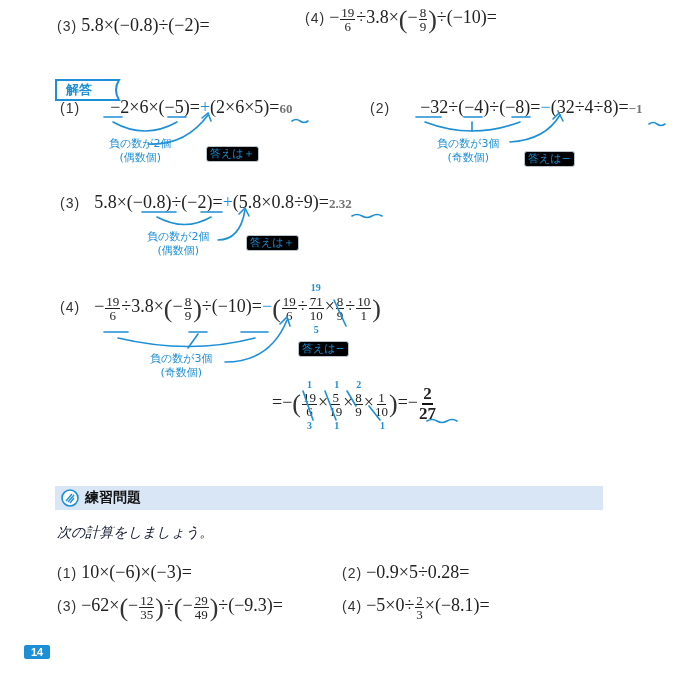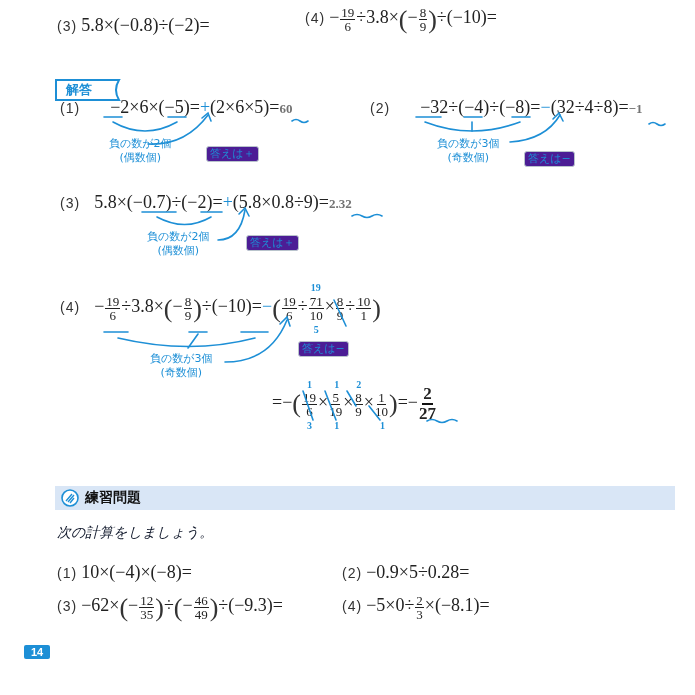--- a/index.html
+++ b/index.html
@@ -4,28 +4,28 @@
 <style>
   html, body { margin:0; padding:0; background:#ffffff; }
   body { width:695px; height:695px; position:relative; overflow:hidden;
          font-family:"Liberation Serif", "DejaVu Serif", serif; color:#222; }
   .abs { position:absolute; white-space:nowrap; }
   .num { font-family:"Liberation Sans","DejaVu Sans",sans-serif; font-size:14px; color:#333; letter-spacing:1px; }
   .math { font-size:18px; color:#222; }
   .blue { color:#1d8fd6; }
   .label-blue { font-family:"DejaVu Sans","Liberation Sans",sans-serif; font-size:11px; color:#1d8fd6; line-height:14px; text-align:center; }
   .answer-badge { font-family:"DejaVu Sans","Liberation Sans",sans-serif; font-size:11px; color:#1d8fd6;
-                  border:1px solid #b9c4cc; border-radius:3px; padding:0 3px; background:#4c1d95; line-height:14px; }
+                  border:1px solid #b9c4cc; border-radius:3px; padding:0 3px; background:#000000; line-height:14px; }
   .big { font-size:13px; font-weight:bold; color:#737373;text-align:center; }
   .frac { display:inline-flex; flex-direction:column; align-items:center; vertical-align:middle; line-height:13px; font-size:13px; margin:0 1px; }
   .frac .n { border-bottom:1px solid #222; padding:0 1px; }
   .frac.big-frac { font-size:17px; line-height:18px; font-weight:bold; }
   .paren { font-size:26px; font-weight:100; vertical-align:middle; line-height:20px; color:#333; }
   .kaitou { position:absolute; left:55px; top:57px; width:62px; height:24px;margin-top:20px; }
-  .section-bar { position:absolute; left:55px; top:486px; width:620px; height:24px; background:#d9e6f6; }
+  .section-bar { position:absolute; left:55px; top:486px; width:548px; height:24px; background:#d9e6f6; }
   .page-num { position:absolute; left:24px; top:645px; width:26px; height:14px; background:#1d8fd6; color:#fff;
               font-family:"Liberation Sans","DejaVu Sans",sans-serif; font-weight:bold; font-size:11px; text-align:center; line-height:14px; border-radius:2px; }
   svg.overlay { position:absolute; left:0; top:0; pointer-events:none; }
   .jp { font-family:"DejaVu Sans","Liberation Sans",sans-serif; }
   .smallblue { font-size:10px; color:#1d8fd6; font-weight:bold; }
 </style>
 </head>
 <body>
 
 <div class="abs" style="left:57px; top:15px;">
@@ -65,21 +65,21 @@
   <span class="math" style="margin-left:26px;"><span>−32</span><span>÷(</span><span>−4</span><span>)÷(</span><span>−8</span><span>)=</span><span class="blue">−</span><span>(32÷4÷8)=</span></span><span class="big">−1</span>
 </div>
 <div class="abs label-blue jp" style="left:437px; top:137px;">
   <div>負の数が3個</div>
   <div>(奇数個)</div>
 </div>
 <div class="abs answer-badge" style="left:524px; top:151px;">答えは−</div>
 
 <div class="abs" style="left:60px; top:192px;">
   <span class="num">(3)</span>
-  <span class="math" style="margin-left:10px;"><span>5.8×(</span><span>−0.7</span><span>)÷(</span><span>−2</span><span>)=</span><span class="blue">+</span><span>(5.8×0.8÷9)=</span></span><span class="big">2.32</span>
+  <span class="math" style="margin-left:10px;"><span>5.8×(</span><span>−0.8</span><span>)÷(</span><span>−2</span><span>)=</span><span class="blue">+</span><span>(5.8×0.8÷9)=</span></span><span class="big">2.32</span>
 </div>
 <div class="abs label-blue jp" style="left:147px; top:230px;">
   <div>負の数が2個</div>
   <div>(偶数個)</div>
 </div>
 <div class="abs answer-badge" style="left:246px; top:235px;">答えは＋</div>
 
 <div class="abs" style="left:60px; top:295px;">
   <span class="num">(4)</span>
   <span class="math" style="margin-left:10px;">−</span><span class="frac">
@@ -185,33 +185,33 @@
   <svg class="abs" style="left:6px; top:3px;" width="18" height="18" viewBox="0 0 18 18">
     <circle cx="9" cy="9" r="8" fill="#fff" stroke="#1d8fd6" stroke-width="1.6"></circle>
     <path d="M5 12 L11 5 M7 13 L13 6 M9 14 L13 9" stroke="#1d8fd6" stroke-width="1.4"></path>
   </svg>
   <span class="abs jp" style="left:30px; top:3px; font-size:14px; font-weight:bold; color:#111;">練習問題</span>
 </div>
 <div class="abs jp" style="left:57px; top:524px; font-size:14px; color:#0f172a;font-style:italic;">次の計算をしましょう。</div>
 
 <div class="abs" style="left:57px; top:562px;">
   <span class="num">(1)</span>
-  <span class="math">10×(−4)×(−8)=</span>
+  <span class="math">10×(−6)×(−3)=</span>
 </div>
 <div class="abs" style="left:342px; top:562px;">
   <span class="num">(2)</span>
   <span class="math">−0.9×5÷0.28=</span>
 </div>
 <div class="abs" style="left:57px; top:594px;">
   <span class="num">(3)</span>
   <span class="math">−62×</span><span class="paren">(</span><span class="math">−</span><span class="frac">
       <span class="n">12</span>
       <span>35</span>
     </span><span class="paren">)</span><span class="math">÷</span><span class="paren">(</span><span class="math">−</span><span class="frac">
-      <span class="n">46</span>
+      <span class="n">29</span>
       <span>49</span>
     </span><span class="paren">)</span><span class="math">÷(−9.3)=</span>
 </div>
 <div class="abs" style="left:342px; top:594px;">
   <span class="num">(4)</span>
   <span class="math">−5×0÷</span><span class="frac">
       <span class="n">2</span>
       <span>3</span>
     </span><span class="math">×(−8.1)=</span>
 </div>

